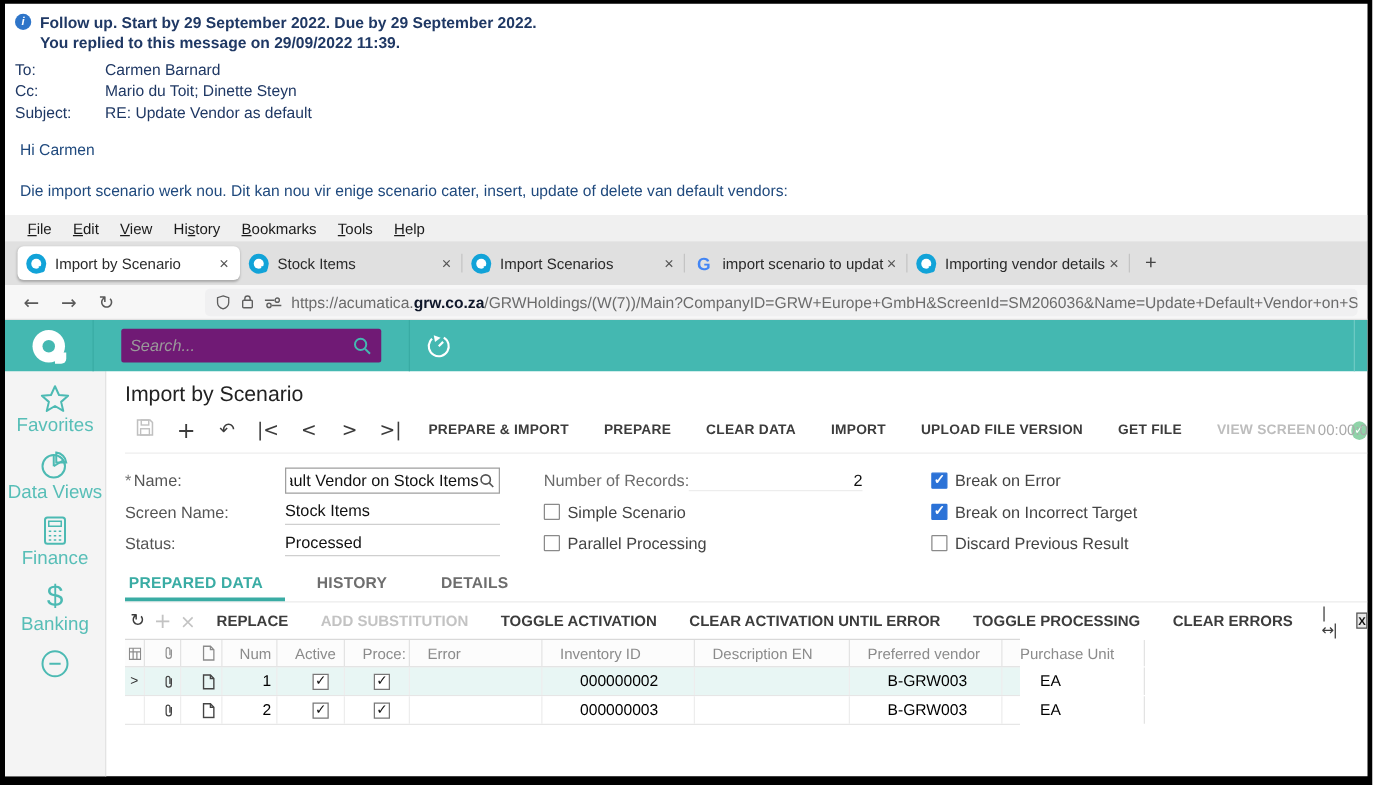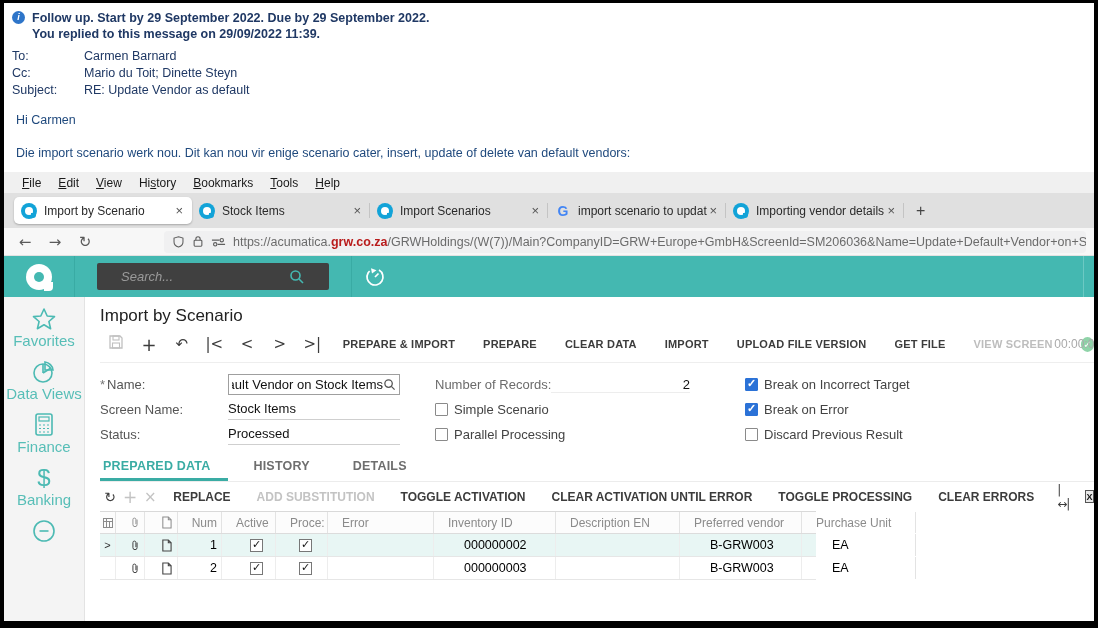--- a/index.html
+++ b/index.html
@@ -31,29 +31,29 @@
   .favicon::after { content:""; position:absolute; left:4px; top:4px; width:8px; height:8px; background:#fff; border-radius:50%; }
   .favicon::before { content:""; position:absolute; right:1px; bottom:1px; width:5px; height:5px; background:#12a3d8; border-radius:0 0 3px 0; z-index:2; }
   .gfav { width:16px; height:16px; flex:0 0 16px; font-size:14px; font-weight:700; color:#4285F4; text-align:center; line-height:16px; }
   .newtab { font-size:16px; color:#444; margin-left:12px; }
 
   .urlbar { height:28px; background:#f7f7f7; display:flex; align-items:center; padding:0 8px; gap:4px; border-bottom:1px solid #e2e2e2; }
   .navbtn { color:#5a5a5a; font-size:15px; width:26px; text-align:center; font-family:"DejaVu Sans",sans-serif; }
   .urlfield { margin-left:62px; flex:1; height:22px; background:#f0f0f1; border-radius:4px; display:flex; align-items:center; padding:0 8px; gap:7px; overflow:hidden; }
   .urlfield svg { flex:0 0 auto; }
   .urltext { font-size:12.5px; color:#6b6b6b; white-space:nowrap; }
-  .urltext .host { color:#b91c1c; font-weight:700; }
+  .urltext .host { color:#0f172a; font-weight:700; }
 
   
   .appheader { height:41px; background:#44b8b1; display:flex; align-items:center; }
   .logo { width:71px; height:41px; border-right:1px solid #39aba4; display:flex; align-items:center; justify-content:center; }
   .logoblob { width:26px; height:26px; background:#fff; border-radius:50%; position:relative; }
   .logoblob::after { content:""; position:absolute; left:8px; top:8px; width:10px; height:10px; background:#44b8b1; border-radius:50%; }
   .logoblob::before { content:""; position:absolute; right:-1px; bottom:-1px; width:9px; height:9px; background:#fff; border-radius:0 0 4px 0; }
-  .searchwrap { margin-left:22px; width:232px; height:27px; background:#404040; border-radius:2px; display:flex; align-items:center; padding:0 24px; }
+  .searchwrap { margin-left:22px; width:208px; height:27px; background:#701a75; border-radius:2px; display:flex; align-items:center; padding:0 7px; }
   .searchwrap .ph { flex:1; font-style:italic; color:#9a9a9a; font-size:13px; }
   .hdr-div { width:1px; height:41px; background:#39aba4; margin-left:22px; }
   .histbtn { width:46px; display:flex; justify-content:center; }
   .hdr-div-r { position:absolute; right:10px; top:0; width:1px; height:41px; background:#6cc9c3; }
 
   
   .approw { display:flex; height:343px; }
   .sidebar { width:81px; flex:0 0 81px; background:#f4f4f4; border-right:1px solid #e3e3e3; display:flex; flex-direction:column; align-items:center; padding-top:10px; overflow:hidden; }
   .sbitem { display:flex; flex-direction:column; align-items:center; margin-bottom:13px; color:#57beb7; }
   .sbitem .sblabel { font-size:15px; margin-top:3px; text-align:left; line-height:11px; }
@@ -350,25 +350,25 @@
             <span>Simple Scenario</span>
           </div>
           <div class="cbrow">
             <span class="cb" data-check="false"></span>
             <span>Parallel Processing</span>
           </div>
         </div>
         <div class="fcol3">
           <div class="cbrow">
             <span class="cb blue" data-check="true"></span>
-            <span>Break on Incorrect Target</span>
+            <span>Break on Error</span>
           </div>
           <div class="cbrow">
             <span class="cb blue" data-check="true"></span>
-            <span>Break on Error</span>
+            <span>Break on Incorrect Target</span>
           </div>
           <div class="cbrow">
             <span class="cb" data-check="false"></span>
             <span>Discard Previous Result</span>
           </div>
         </div>
       </div>
 
       <div class="viewtabs">
         <span class="vtab active">PREPARED DATA</span>

